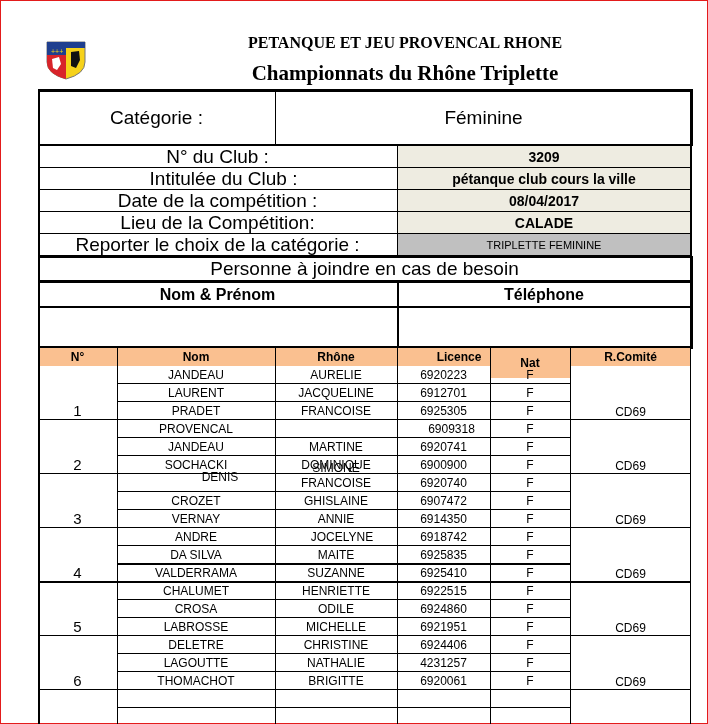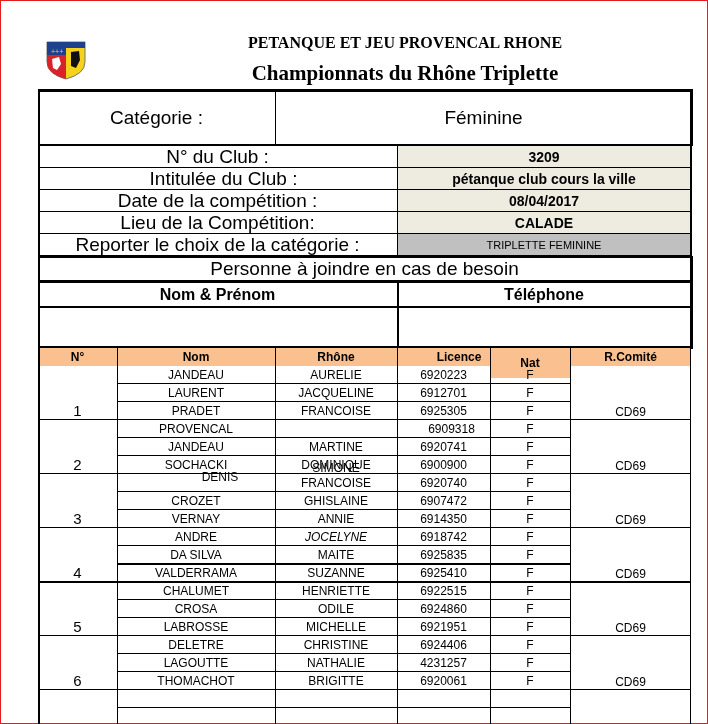--- a/index.html
+++ b/index.html
@@ -137,21 +137,21 @@
     <div class="abs cell" style="left: 490px; top: 492px; width: 80px; height: 18px;">F</div>
     <div class="line" style="left: 117px; top: 509px; width: 453px; height: 1px;"></div>
     <div class="abs cell" style="left: 117px; top: 510px; width: 158px; height: 18px;">VERNAY</div>
     <div class="abs cell" style="left: 275px; top: 510px; width: 122px; height: 18px;">ANNIE</div>
     <div class="abs cell" style="left: 397px; top: 510px; width: 93px; height: 18px;">6914350</div>
     <div class="abs cell" style="left: 490px; top: 510px; width: 80px; height: 18px;">F</div>
     <div class="line" style="left: 38px; top: 527px; width: 653px; height: 1px;"></div>
     <div class="abs num" style="left: 38px; top: 528px; width: 79px; height: 54px;">4</div>
     <div class="abs cd" style="left: 570px; top: 528px; width: 121px; height: 54px;">CD69</div>
     <div class="abs cell" style="left: 117px; top: 528px; width: 158px; height: 18px;">ANDRE</div>
-    <div class="abs cell" style="left: 275px; top: 528px; width: 122px; height: 18px; font-style: italic;">JOCELYNE</div>
+    <div class="abs cell" style="left: 281px; top: 528px; width: 122px; height: 18px;">JOCELYNE</div>
     <div class="abs cell" style="left: 397px; top: 528px; width: 93px; height: 18px;">6918742</div>
     <div class="abs cell" style="left: 490px; top: 528px; width: 80px; height: 18px;">F</div>
     <div class="line" style="left: 117px; top: 545px; width: 453px; height: 1px;"></div>
     <div class="abs cell" style="left: 117px; top: 546px; width: 158px; height: 18px;">DA SILVA</div>
     <div class="abs cell" style="left: 275px; top: 546px; width: 122px; height: 18px;">MAITE</div>
     <div class="abs cell" style="left: 397px; top: 546px; width: 93px; height: 18px;">6925835</div>
     <div class="abs cell" style="left: 490px; top: 546px; width: 80px; height: 18px;">F</div>
     <div class="line" style="left: 117px; top: 563px; width: 453px; height: 1px;"></div>
     <div class="abs cell" style="left: 117px; top: 564px; width: 158px; height: 18px;">VALDERRAMA</div>
     <div class="abs cell" style="left: 275px; top: 564px; width: 122px; height: 18px;">SUZANNE</div>

